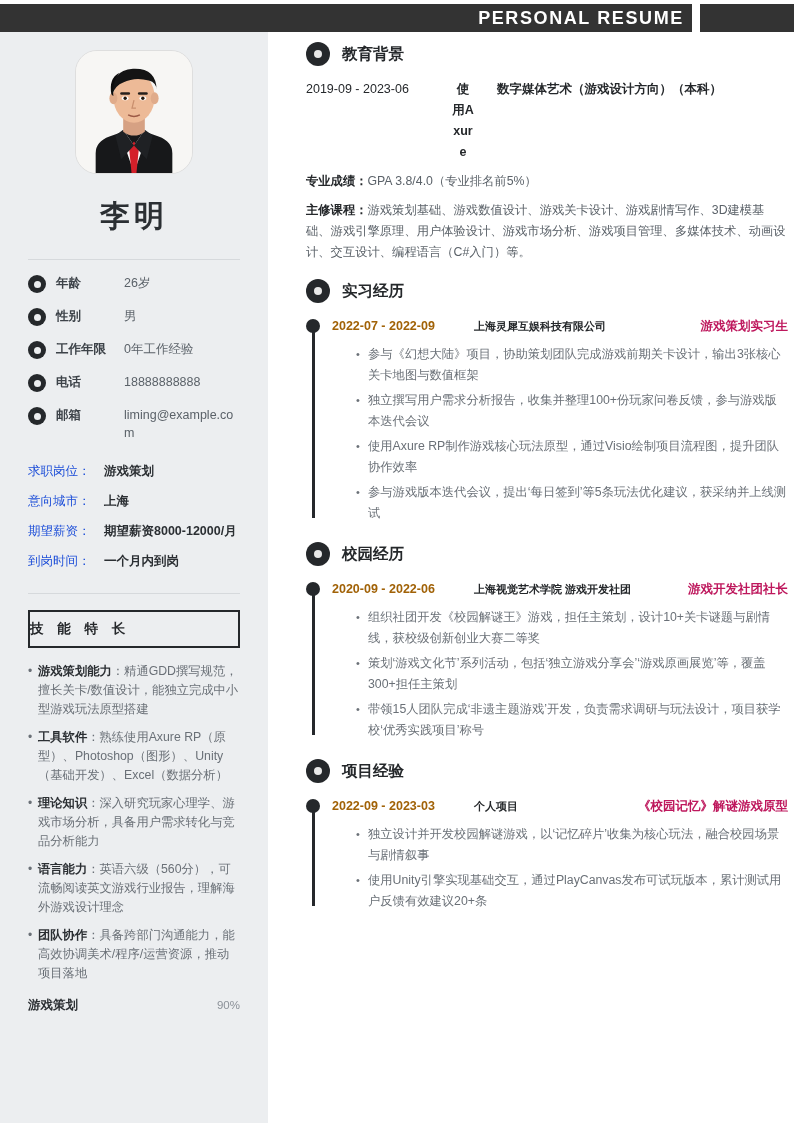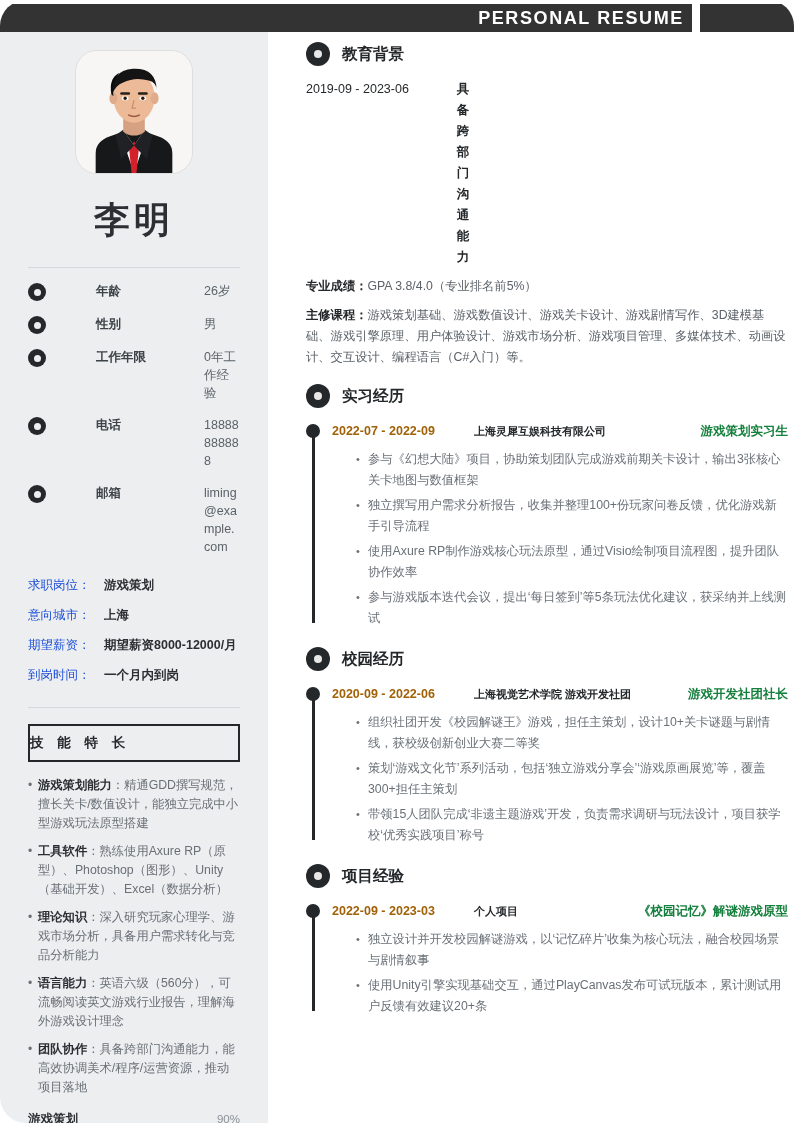--- a/index.html
+++ b/index.html
@@ -3,21 +3,21 @@
 <meta charset="utf-8">
 <style>
   * { box-sizing: border-box; margin: 0; padding: 0; }
   html, body {
     width: 794px;
     height: 1123px;
     background: #ffffff;
     font-family: "Liberation Sans", "DejaVu Sans", sans-serif;
     overflow: hidden;
   }
-  .page { position: relative; width: 794px; height: 1123px; background: #ffffff; overflow: hidden; border-radius: 26px; }
+  .page { position: relative; width: 794px; height: 1123px; background: #ffffff; overflow: hidden; }
 
   
   .header-bar {
     position: absolute; top: 4px; left: 0; width: 794px; height: 28px;
     display: flex; align-items: stretch;
   }
   .header-left-block { flex: 0 0 470px; background: #333333; }
   .header-title-wrap {
     flex: 0 0 222px; background: #333333; display: flex; align-items: center;
     justify-content: center;
@@ -35,26 +35,26 @@
     background: #eceef0; padding: 0 28px;
   }
   .photo-wrap { margin: 18px auto 0; width: 118px; height: 124px; }
   .photo {
     width: 118px; height: 124px; border-radius: 22px; overflow: hidden;
     background: #f5f4f2; border: 1px solid #dedede; position: relative;
   }
   .photo svg { display: block; width: 100%; height: 100%; }
 
   .person-name {
-    text-align: center; font-size: 36px; font-weight: 700; color: #2b2f33;
+    text-align: center; font-size: 30px; font-weight: 700; color: #2b2f33;
     margin-top: 22px; letter-spacing: 4px;
   }
   .divider { height: 1px; background: #d6d9dc; margin: 22px 0 14px; }
 
-  .info-row { display: flex; align-items: flex-start; margin-bottom: 14px; gap: 40px; }
+  .info-row { display: flex; align-items: flex-start; margin-bottom: 14px; }
   .dot-icon {
     flex: 0 0 18px; width: 18px; height: 18px; border-radius: 50%;
     background: #25282b; position: relative; margin-top: 1px;
   }
   .dot-icon::after {
     content: ""; position: absolute; left: 5.5px; top: 5.5px;
     width: 7px; height: 7px; border-radius: 50%; background: #eceef0;
   }
   .info-label {
     flex: 0 0 68px; margin-left: 10px; font-size: 12.5px; font-weight: 700;
@@ -124,21 +124,21 @@
   .tl-dot {
     position: absolute; left: 0px; top: 3px; width: 14px; height: 14px;
     border-radius: 50%; background: #25282b;
   }
   .entry-head { display: flex; align-items: flex-start; margin-bottom: 8px; }
   .entry-date { flex: 0 0 142px; font-size: 12.5px; font-weight: 700; color: #a16207; line-height: 20px; }
   .entry-org {
     flex: 0 0 160px; font-size: 11px; font-weight: 700; color: #25282b;
     line-height: 20px; text-align: left;
   }
-  .entry-role { flex: 1 1 auto; font-size: 12.5px; font-weight: 700; color: #15803d; line-height: 20px; text-align: right; }
+  .entry-role { flex: 1 1 auto; font-size: 12.5px; font-weight: 700; color: #be185d; line-height: 20px; text-align: right; }
   .entry-ul { padding-left: 24px; }
   .entry-li { display: flex; margin-bottom: 4px; }
   .li-bullet { flex: 0 0 12px; font-size: 11px; color: #6a7077; line-height: 21px; }
   .li-text { flex: 1 1 auto; font-size: 12.3px; color: #6a7077; line-height: 21px; }
 </style>
 </head>
 <body>
 
 <div class="page">
 
@@ -278,21 +278,22 @@
 
   <div class="main">
 
     <div class="section">
       <div class="section-head">
         <span class="sec-dot"></span>
         <span class="sec-title">教育背景</span>
       </div>
       <div class="edu-row">
         <span class="edu-date">2019-09 - 2023-06</span>
-        <span class="edu-school">具备跨部门沟通能力</span>
+        <span class="edu-school">使用Axure</span>
+        <span class="edu-major">数字媒体艺术（游戏设计方向）（本科）</span>
       </div>
       <div class="detail-line">
         <b>专业成绩：</b><span>GPA 3.8/4.0（专业排名前5%）</span>
       </div>
       <div class="detail-line">
         <b>主修课程：</b><span>游戏策划基础、游戏数值设计、游戏关卡设计、游戏剧情写作、3D建模基础、游戏引擎原理、用户体验设计、游戏市场分析、游戏项目管理、多媒体技术、动画设计、交互设计、编程语言（C#入门）等。</span>
       </div>
     </div>
 
     <div class="section" style="margin-top:16px;">
@@ -307,21 +308,21 @@
           <span class="entry-org">上海灵犀互娱科技有限公司</span>
           <span class="entry-role">游戏策划实习生</span>
         </div>
         <div class="entry-ul">
           <div class="entry-li">
             <span class="li-bullet">•</span>
             <span class="li-text">参与《幻想大陆》项目，协助策划团队完成游戏前期关卡设计，输出3张核心关卡地图与数值框架</span>
           </div>
           <div class="entry-li">
             <span class="li-bullet">•</span>
-            <span class="li-text">独立撰写用户需求分析报告，收集并整理100+份玩家问卷反馈，优化游戏新手引导流程</span>
+            <span class="li-text">独立撰写用户需求分析报告，收集并整理100+份玩家问卷反馈，参与游戏版本迭代会议</span>
           </div>
           <div class="entry-li">
             <span class="li-bullet">•</span>
             <span class="li-text">使用Axure RP制作游戏核心玩法原型，通过Visio绘制项目流程图，提升团队协作效率</span>
           </div>
           <div class="entry-li">
             <span class="li-bullet">•</span>
             <span class="li-text">参与游戏版本迭代会议，提出‘每日签到’等5条玩法优化建议，获采纳并上线测试</span>
           </div>
         </div>

